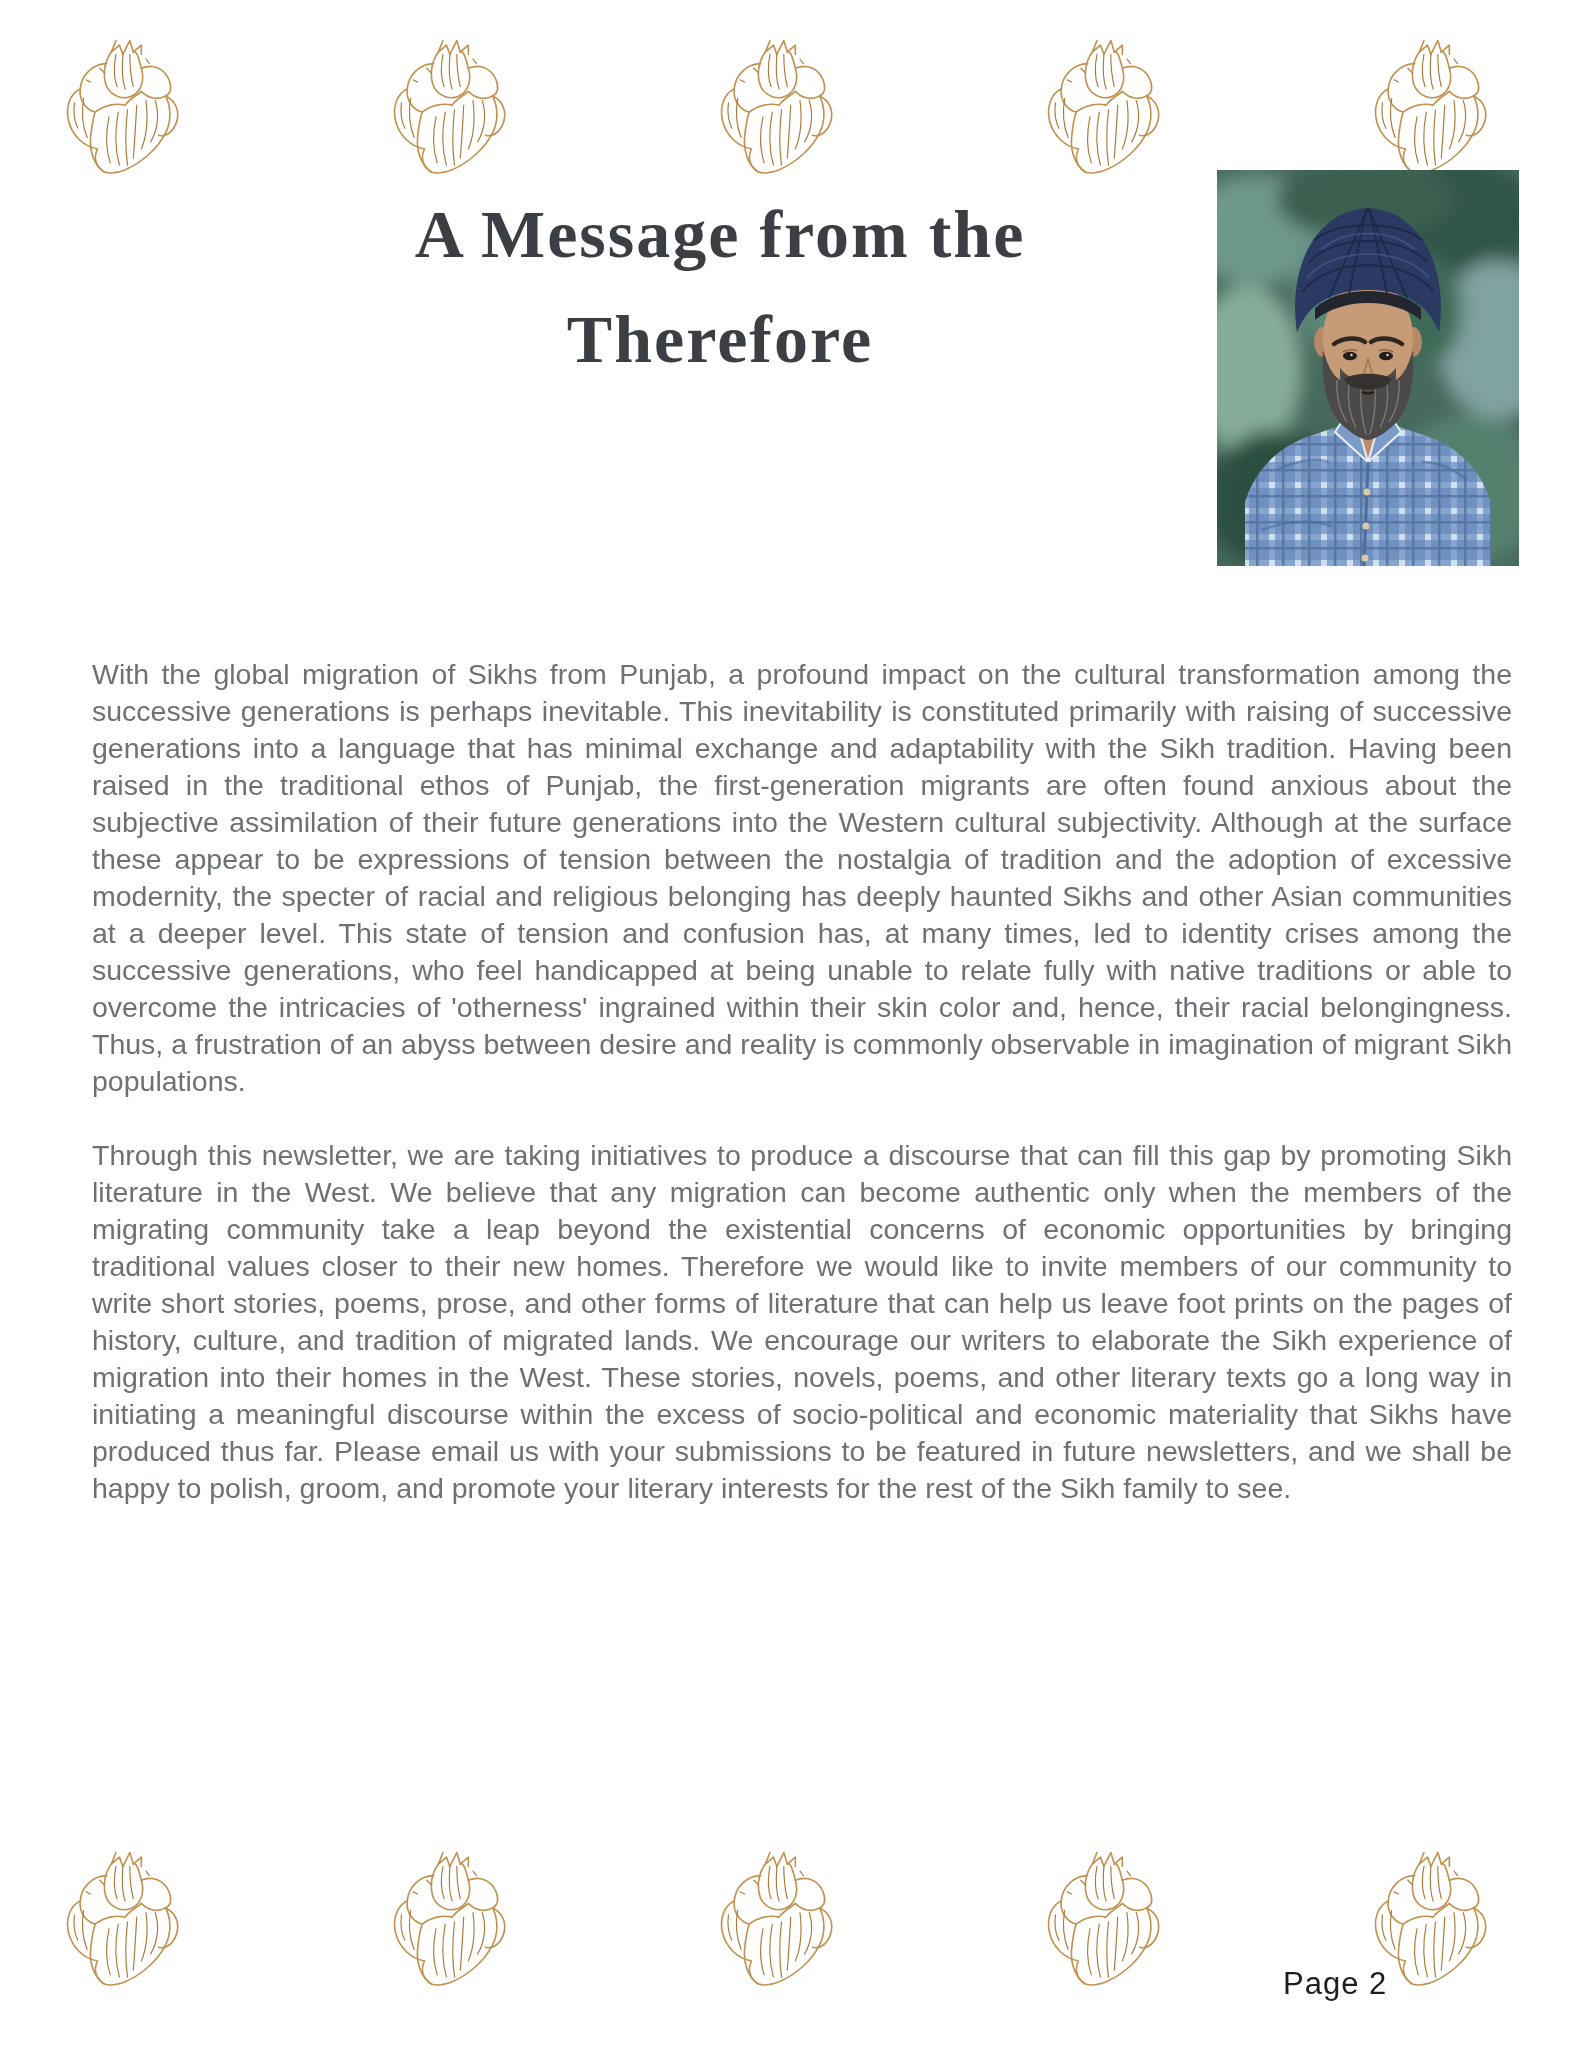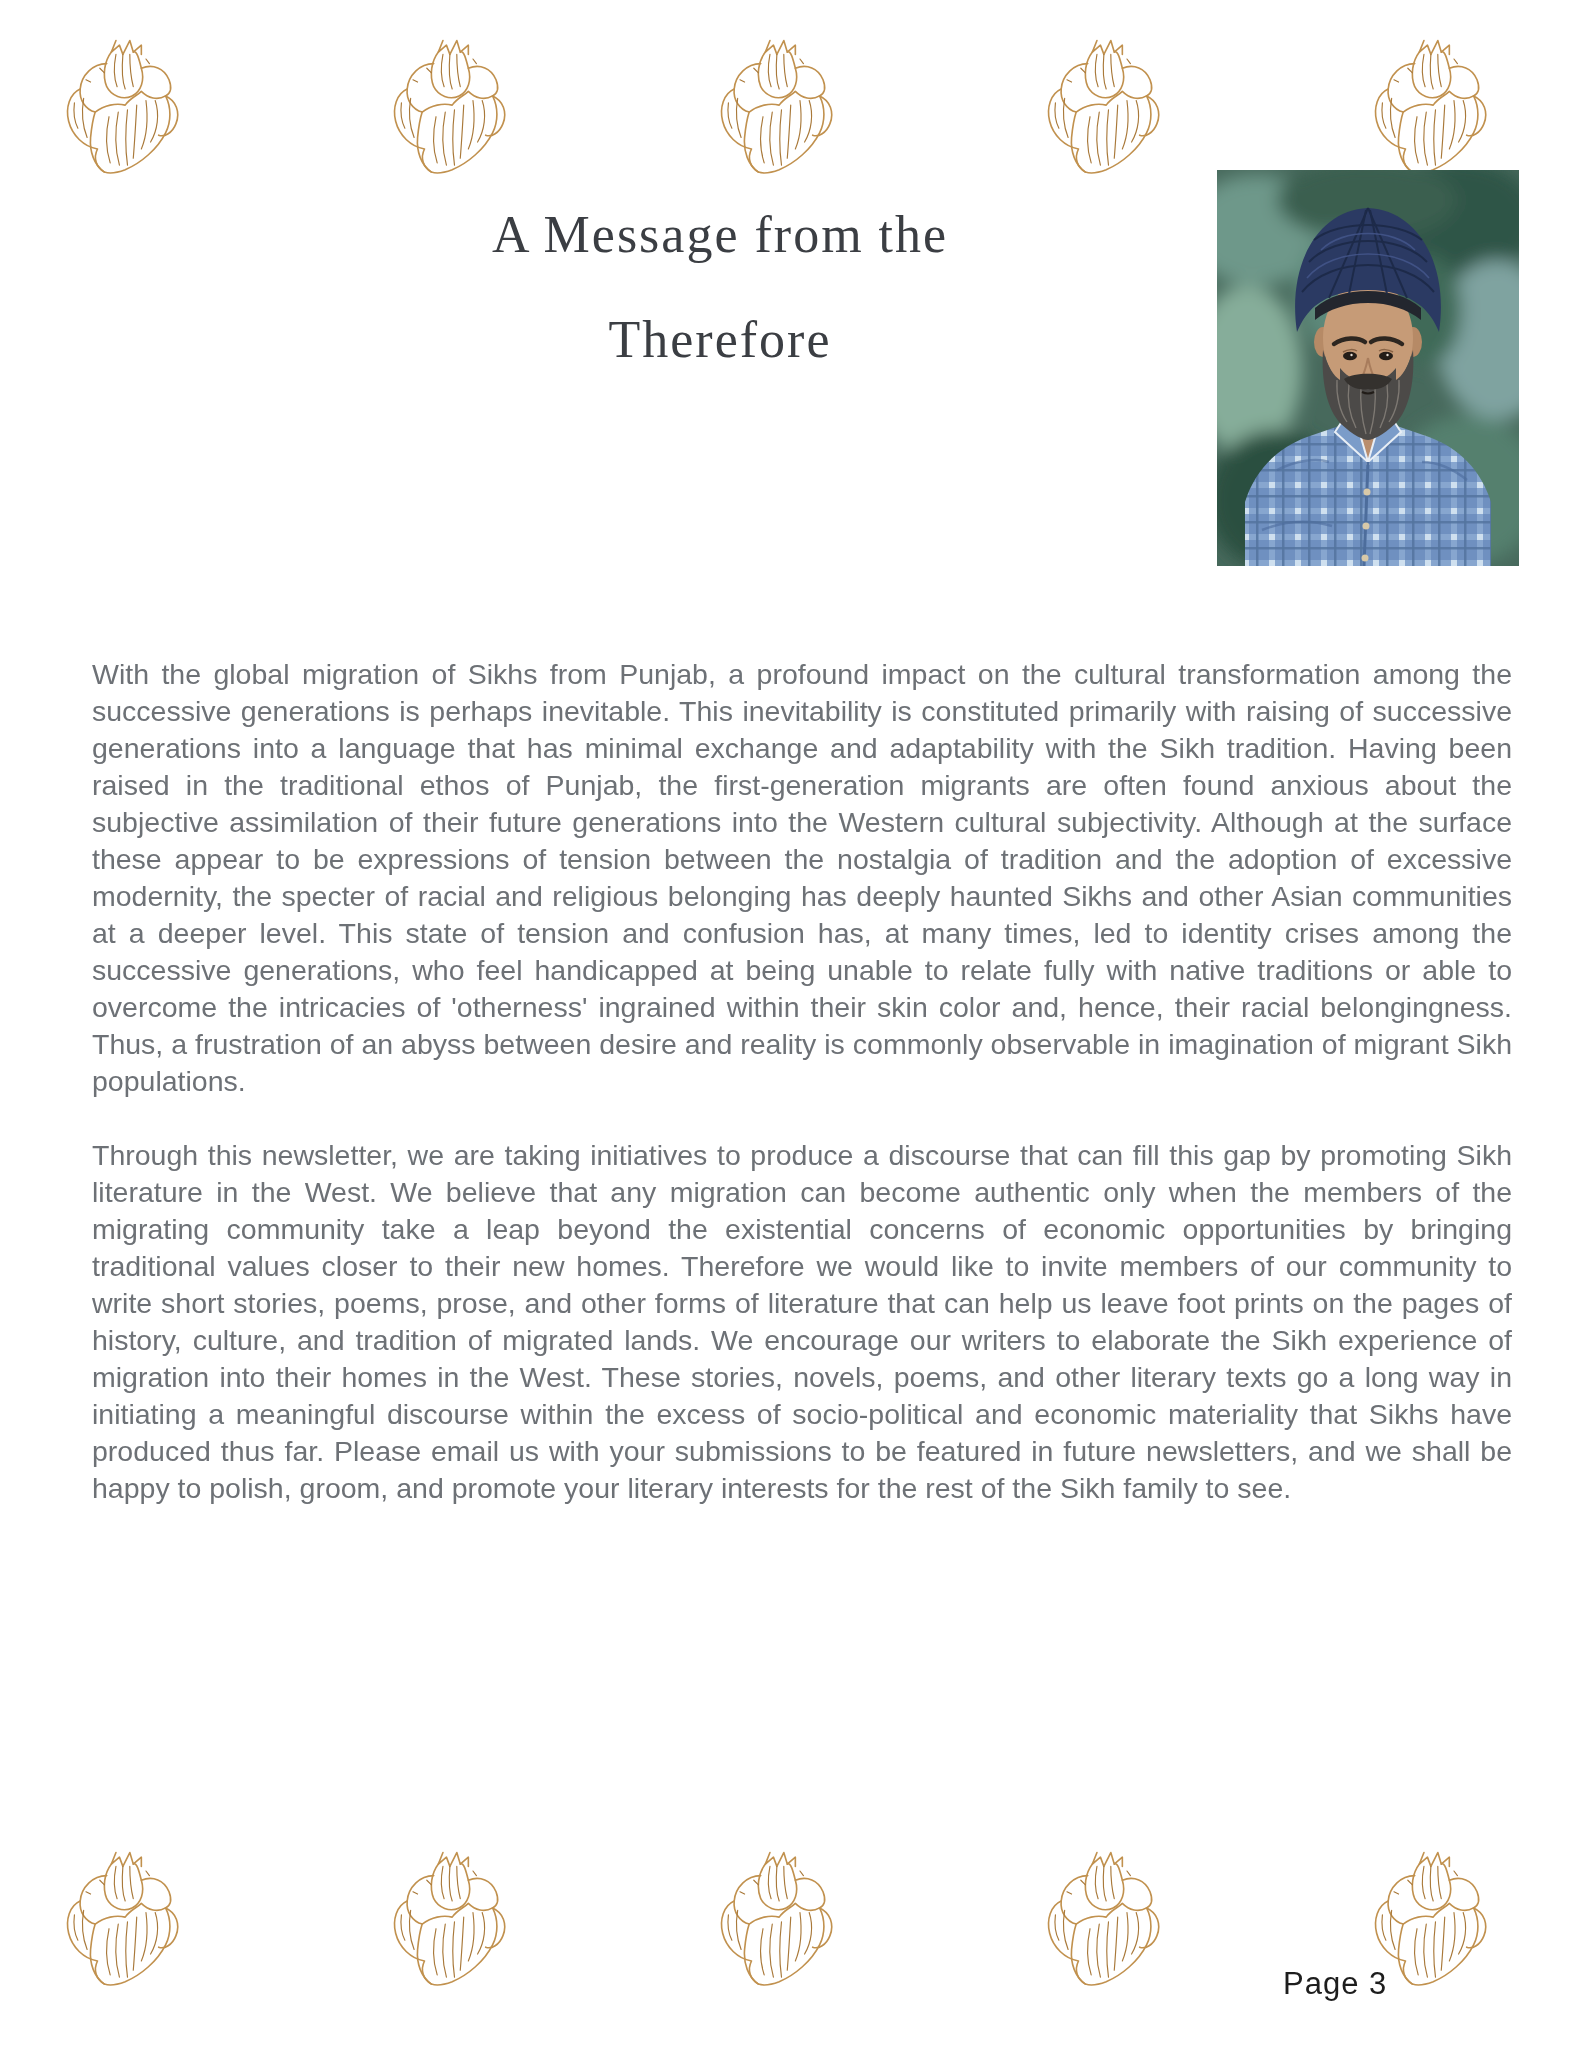--- a/index.html
+++ b/index.html
@@ -17,21 +17,21 @@
     z-index:0;
   }
   .rose-row.top{top:28px;height:152px;}
   .rose-row.bottom{top:1840px;height:152px;}
   .rose{width:175px;height:150px;display:block;}
   
   .title{
     position:absolute;top:182px;left:100px;width:1240px;
     text-align:center;z-index:1;
     font-family:cursive;
-    font-size:52px;line-height:105px;font-weight:400;
+    font-size:68px;line-height:105px;font-weight:700;
     color:#3b3e43;letter-spacing:2px;
   }
   
   .photo{
     position:absolute;left:1217px;top:170px;width:302px;height:396px;
     z-index:2;display:block;
   }
   
   .body-text{
     position:absolute;left:92px;top:656px;width:1424px;
@@ -205,15 +205,15 @@
         <use href="#rose-symbol"></use>
       </svg>
     <svg class="rose">
         <use href="#rose-symbol"></use>
       </svg>
     <svg class="rose">
         <use href="#rose-symbol"></use>
       </svg>
   </div>
 
-  <div class="page-number">Page 3</div>
+  <div class="page-number">Page 2</div>
 
 </div>
 
 </body></html>

